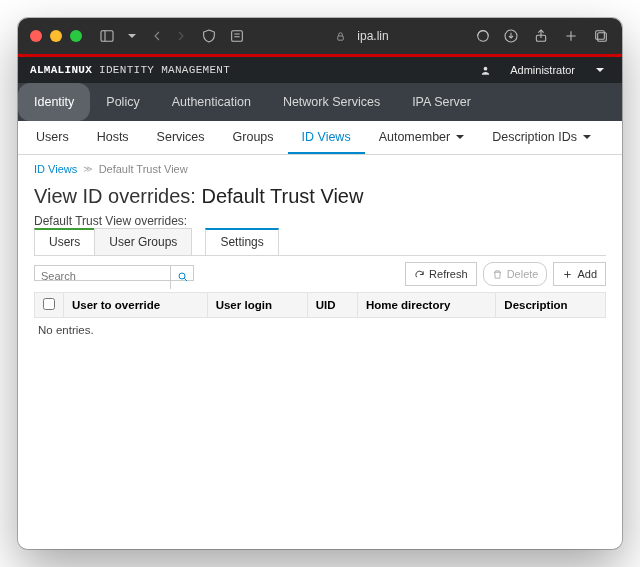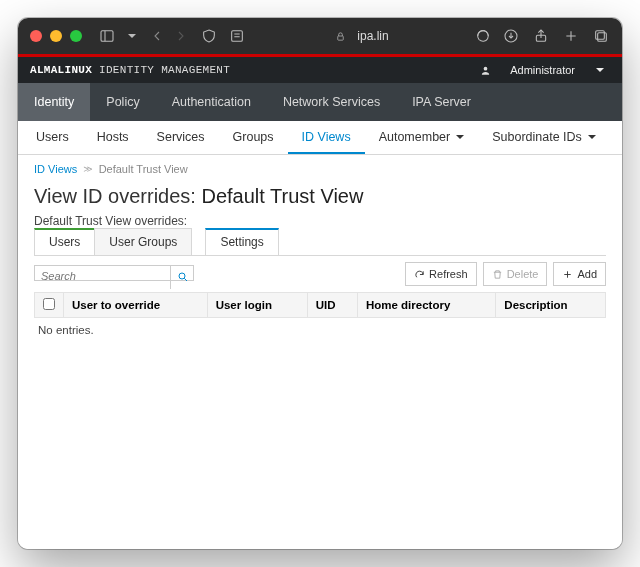--- a/index.html
+++ b/index.html
@@ -65,20 +65,21 @@
     height: 38px;
     background: #393f44;
     display:flex;
     flex-shrink:0;
   }
   .nav1 a {
     color:#d8d8d8; font-size:12.5px;
     display:flex; align-items:center;
     padding: 0 16px;
     text-decoration:none;
+    border-radius:12px;
   }
   .nav1 a.active { background:#5c6268; color:#fff; }
   
   .nav2 {
     height: 34px;
     background:#fff;
     border-bottom:1px solid #d7d7d7;
     display:flex;
     padding: 0 4px;
     flex-shrink:0;
@@ -110,25 +111,25 @@
     border-bottom:none;
     color:#333; text-decoration:none;
     margin-right:-1px;
     position:relative;
   }
   .inner-tabs a.active { background:#fff; border-top:2px solid #3f9c35; padding-top:5px;}
   .inner-tabs a.last { margin-left:14px; border-top:2px solid #0088ce; padding-top:5px; background:#fff;}
   
   .toolbar { display:flex; align-items:center; margin-top:6px; gap:6px;}
   .search-wrap { position:relative; width:160px;}
-  .search-wrap input { width:100%; height:16px; padding:8px 24px 2px 6px; font-size:11px; border:1px solid #ccc; font-style:italic; color:#888;}
+  .search-wrap input { width:100%; height:16px; padding:8px 24px 2px 6px; font-size:11px; border:1px solid #ccc; color:#888;}
   .search-wrap .icon { position:absolute; right:0; top:0; width:24px; height:24px; display:flex; align-items:center; justify-content:center; border-left:1px solid #ccc; color:#0088ce;}
   .toolbar .spacer { flex:1; }
   .btn { height:24px; border:1px solid #ccc; background:#fff; font-size:11px; padding:0 8px; display:flex; align-items:center; gap:4px; color:#333;}
-  .btn.disabled { color:#aaa; }
+  .btn.disabled { color:#aaa;border-radius:10px; }
   
   table { width:100%; border-collapse:collapse; margin-top:6px; font-size:11.5px;}
   thead th { background:#f5f5f5; border:1px solid #e3e3e3; text-align:left; font-weight:600; padding:5px 8px;}
   thead th.cb { width:26px; text-align:center;}
   .no-entries { padding:6px 4px; font-size:11.5px; color:#444;}
   input[type=checkbox]{ width:12px; height:12px;}
 </style>
 </head>
 <body>
 
@@ -249,21 +250,21 @@
     <a>Users</a>
     <a>Hosts</a>
     <a>Services</a>
     <a>Groups</a>
     <a class="active">ID Views</a>
     <a>
         <span>Automember</span>
         <span class="caret-down"></span>
       </a>
     <a>
-        <span>Subordinate IDs</span>
+        <span>Description IDs</span>
         <span class="caret-down"></span>
       </a>
   </div>
 
   <div class="content">
     <div class="breadcrumb">
       <a>ID Views</a>
       <span class="sep">≫</span>
       <span>Default Trust View</span>
     </div>

